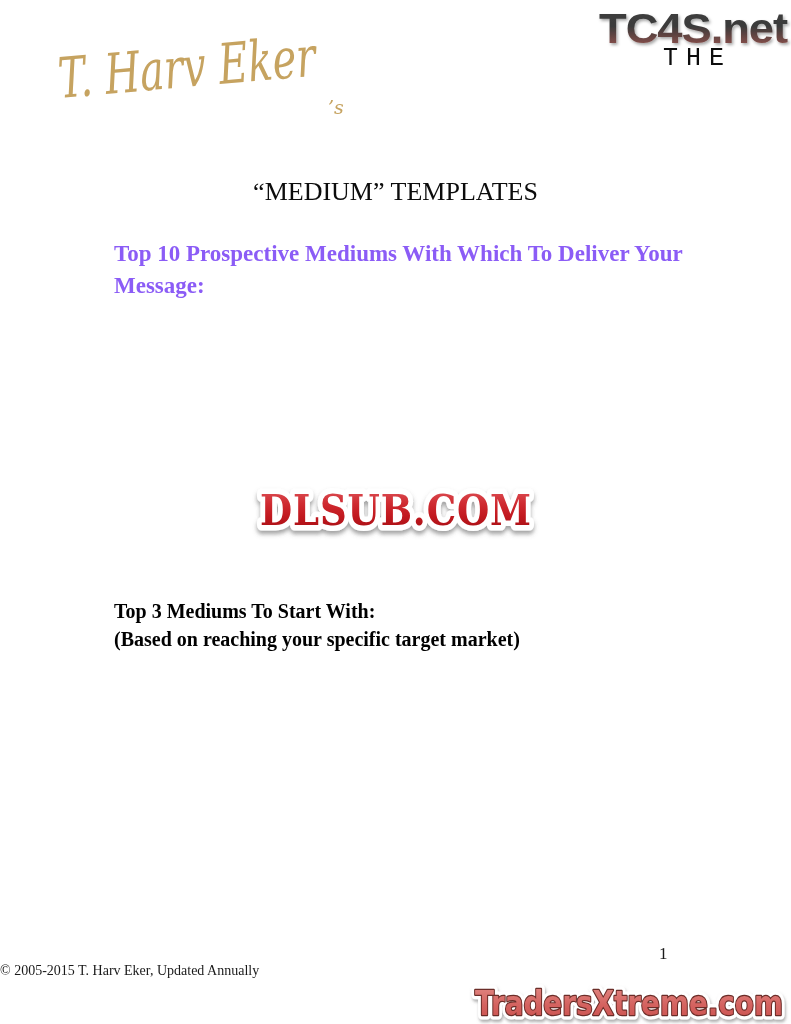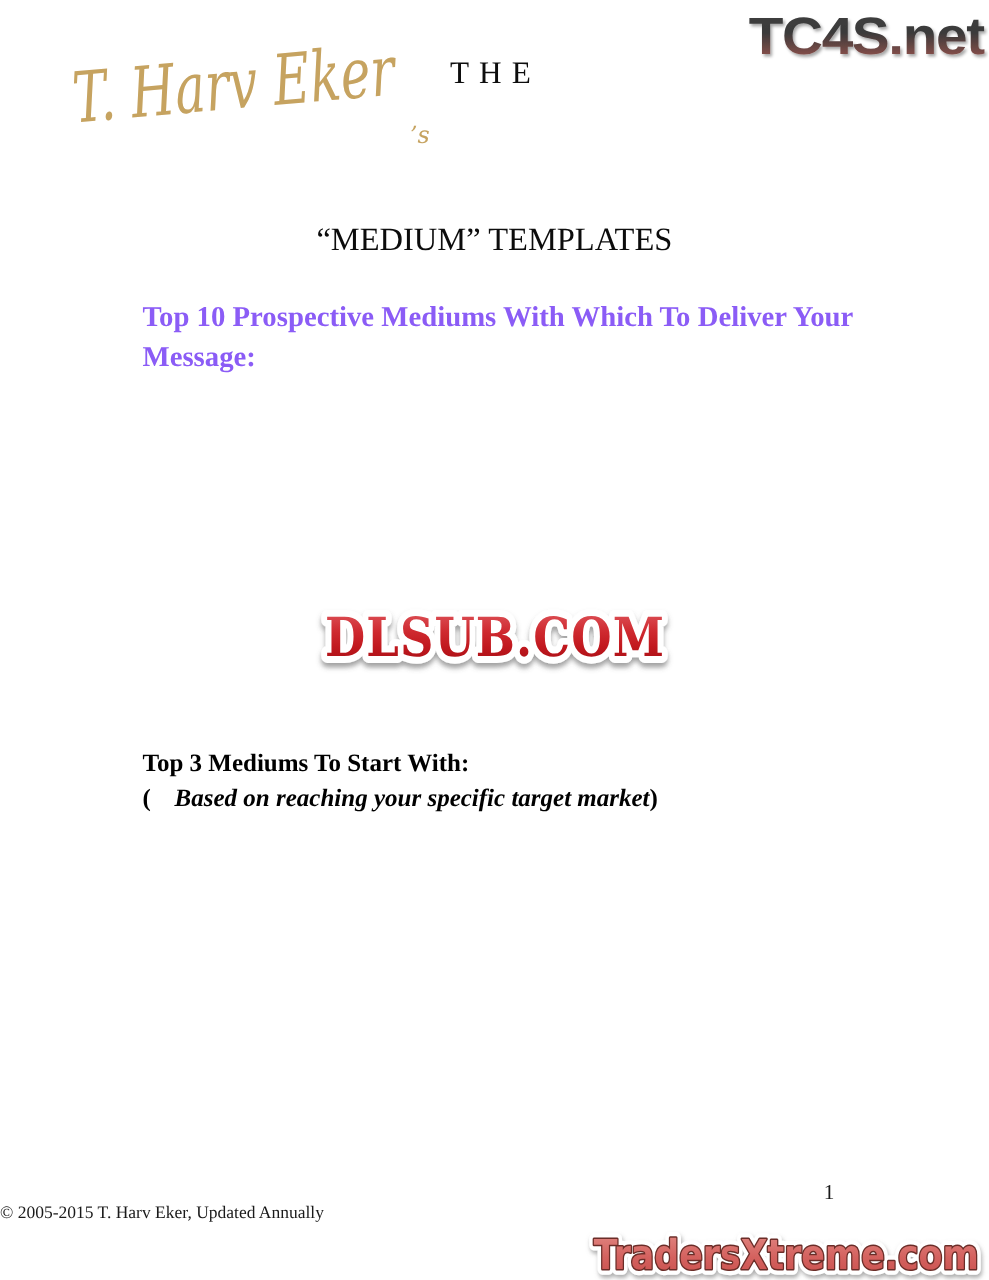--- a/index.html
+++ b/index.html
@@ -30,22 +30,23 @@
     top: 28px;
     left: 52px;
     width: 315px;
     height: 105px;
   }
   .brand-wrap {
     position: absolute;
     top: 44px;
     left: 352px;
     width: 380px;
-    text-align: left;
+    text-align: right;
     color: #0d0d0d;
+    font-family: Liberation Mono, monospace;
   }
   .brand-line1 {
     font-size: 25px;
     letter-spacing: 8px;
     line-height: 1.2;
     text-indent: 8px; 
   }
   .brand-line2 {
     font-size: 29px;
     letter-spacing: 2.5px;
@@ -87,22 +88,20 @@
     position: absolute;
     top: 598px;
     left: 114px;
     width: 572px;
     font-size: 20px;
     font-weight: bold;
     line-height: 1.38;
     color: #000000;
   }
   .heading-top3 .note-italic {
-    font-style: italic;
-    margin-left: 19px;
   }
 
   
   .page-number {
     position: absolute;
     top: 944px;
     left: 659px;
     font-size: 17px;
     color: #1a1a1a;
   }

